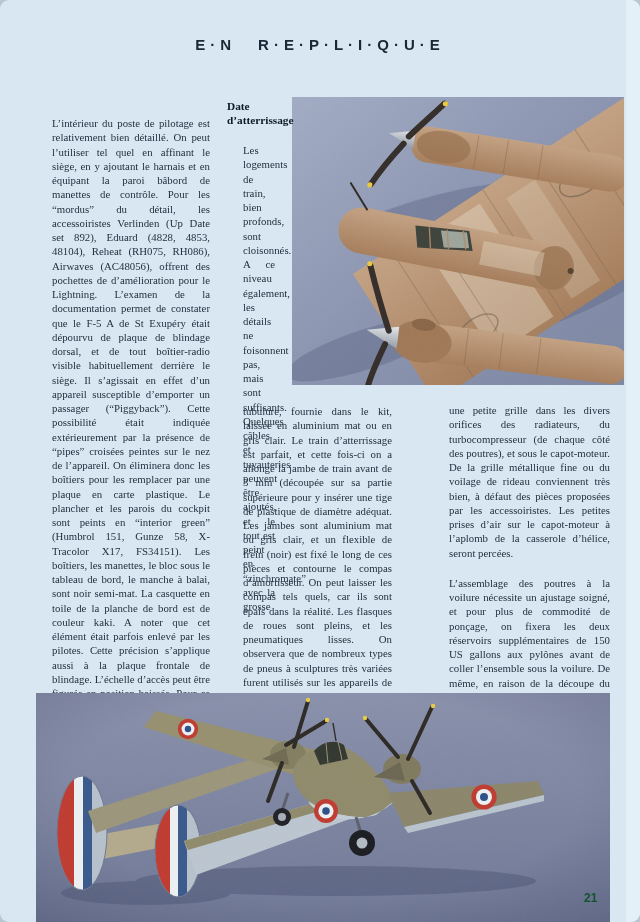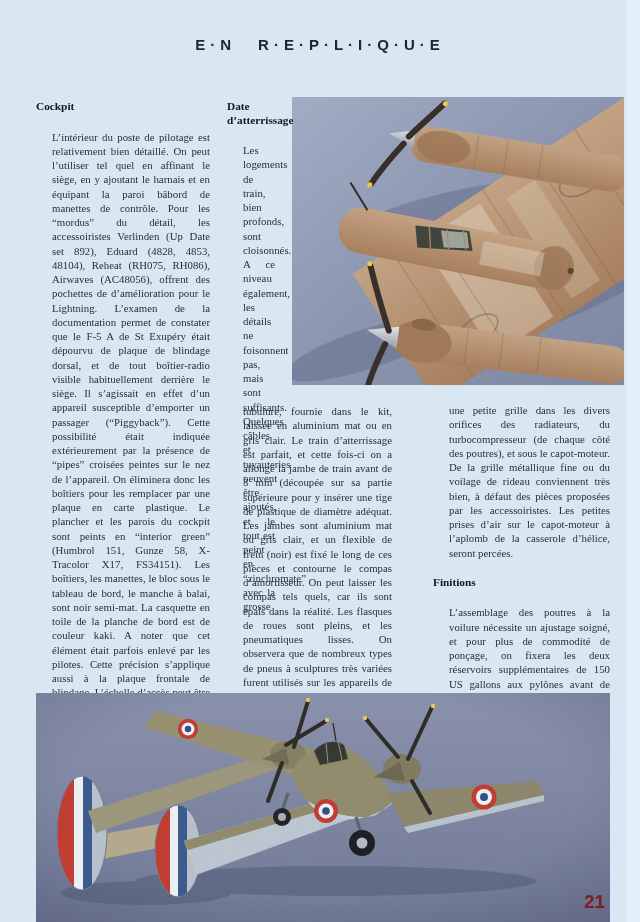--- a/index.html
+++ b/index.html
@@ -1,19 +1,20 @@
 <!DOCTYPE html>
 <html><head>
 <meta charset="utf-8">
 <style>
   html,body{margin:0;padding:0;background:#b9c6d2;}
   .page{
     position:relative;width:640px;height:922px;overflow:hidden;
     background:#d8e7f1;
     font-family:"Liberation Serif", serif;
+    border-radius:9px;
   }
   .edge-right{position:absolute;right:0;top:0;width:14px;height:100%;background:#e4f0f8;}
   .header{
     position:absolute;top:36px;left:0;width:640px;text-align:center;
     font-family:"Liberation Sans", sans-serif;font-weight:700;
     font-size:15px;letter-spacing:5px;color:#1b2734;
   }
   .header .w2{margin-left:22px;}
   .col{
     position:absolute;color:#243140;font-size:10.8px;line-height:14.25px;
@@ -35,21 +36,21 @@
   .photo-top svg,.photo-bottom svg{display:block;}
   .logo{
     position:absolute;left:524px;top:924px;background:#0d0d10;color:#ffffff;
     font-family:"Liberation Sans", sans-serif;font-weight:700;font-size:11px;
     padding:16px 4px;letter-spacing:0.5px;line-height:12px;
   }
   .logo .yellow{background:#e8c714;color:#111111;padding:0 1px;}
   .pagenum{
     position:absolute;left:584px;top:891px;
     font-family:"Liberation Sans", sans-serif;font-weight:700;
-    font-size:19px;color:#7f1d1d;
+    font-size:12px;color:#14532d;
   }
 </style>
 </head>
 <body>
 
 <div class="page">
 
   <div class="edge-right"></div>
 
   <div class="header">
@@ -142,36 +143,34 @@
         <path d="M74,236 L106,229 L106,251 Z" fill="url(#spin)"></path>
         <path d="M96,234 C84,208 76,188 70,172" stroke="#332c28" stroke-width="6" fill="none" stroke-linecap="round"></path>
         <circle cx="69" cy="170" r="2.6" fill="#edc93f"></circle>
         <path d="M94,248 C88,266 84,278 82,292" stroke="#332c28" stroke-width="6" fill="none" stroke-linecap="round"></path>
       </g>
       <rect width="332" height="288" filter="url(#grain)" opacity="0.05"></rect>
     </svg>
   </figure>
 
   <section class="col col1">
-    <h3>Cockpit</h3>
     <p>L’intérieur du poste de pilotage est relativement bien détaillé. On peut l’utiliser tel quel en affinant le siège, en y ajoutant le harnais et en équipant la paroi bâbord de manettes de contrôle. Pour les “mordus” du détail, les accessoiristes Verlinden (Up Date set 892), Eduard (4828, 4853, 48104), Reheat (RH075, RH086), Airwaves (AC48056), offrent des pochettes de d’amélioration pour le Lightning. L’examen de la documentation permet de constater que le F-5 A de St Exupéry était dépourvu de plaque de blindage dorsal, et de tout boîtier-radio visible habituellement derrière le siège. Il s’agissait en effet d’un appareil susceptible d’emporter un passager (“Piggyback”). Cette possibilité était indiquée extérieurement par la présence de “pipes” croisées peintes sur le nez de l’appareil. On éliminera donc les boîtiers pour les remplacer par une plaque en carte plastique. Le plancher et les parois du cockpit sont peints en “interior green” (Humbrol 151, Gunze 58, X-Tracolor X17, FS34151). Les boîtiers, les manettes, le bloc sous le tableau de bord, le manche à balai, sont noir semi-mat. La casquette en toile de la planche de bord est de couleur kaki. A noter que cet élément était parfois enlevé par les pilotes. Cette précision s’applique aussi à la plaque frontale de blindage. L’échelle d’accès peut être figurée en position baissée. Pour ce faire, il faut percer la fente de son logement avant l’assemblage. Enfin, la verrière, très fidèle de forme et de dimensions, est découpée en cinq parties. Elle est très fine et d’une limpidité remarquable.</p>
   </section>
 
   <section class="col col2a">
     <h3>Date d’atterrissage</h3>
     <p>Les logements de train, bien profonds, sont cloisonnés. A ce niveau également, les détails ne foisonnent pas, mais sont suffisants. Quelques câbles et tuyauteries peuvent être ajoutés, et le tout est peint en “zinchromate” avec la grosse</p>
   </section>
 
   <section class="col col2b">
     <p>tubulure, fournie dans le kit, laissée en aluminium mat ou en gris clair. Le train d’atterrissage est parfait, et cette fois-ci on a allongé la jambe de train avant de 3 mm (découpée sur sa partie supérieure pour y insérer une tige de plastique de diamètre adéquat. Les jambes sont aluminium mat ou gris clair, et un flexible de frein (noir) est fixé le long de ces pièces et contourne le compas d’amortisseur. On peut laisser les compas tels quels, car ils sont épais dans la réalité. Les flasques de roues sont pleins, et les pneumatiques lisses. On observera que de nombreux types de pneus à sculptures très variées furent utilisés sur les appareils de construction américaine. Avant l’assemblage définitif des nacelles moteur, on n’omettra pas de remplir de lest toute la cavité située devant les logements du train principal, et de fixer</p>
   </section>
 
   <section class="col col3">
     <p>une petite grille dans les divers orifices des radiateurs, du turbocompresseur (de chaque côté des poutres), et sous le capot-moteur. De la grille métallique fine ou du voilage de rideau conviennent très bien, à défaut des pièces proposées par les accessoiristes. Les petites prises d’air sur le capot-moteur à l’aplomb de la casserole d’hélice, seront percées.</p>
-    <h3 class="finitions">Finitions</h3>
     <p>L’assemblage des poutres à la voilure nécessite un ajustage soigné, et pour plus de commodité de ponçage, on fixera les deux réservoirs supplémentaires de 150 US gallons aux pylônes avant de coller l’ensemble sous la voilure. De même, en raison de la découpe du pare-brise il est nécessaire de l’intégrer au fuselage avant peinture.</p>
   </section>
 
   <figure class="photo-bottom">
     <svg width="574" height="229" viewBox="0 0 574 229" preserveAspectRatio="none">
       <defs>
         <linearGradient id="bpbg" x1="0" y1="0" x2="0" y2="1">
           <stop offset="0" stop-color="#8990ab"></stop>
           <stop offset="1" stop-color="#6f7896"></stop>
         </linearGradient>

